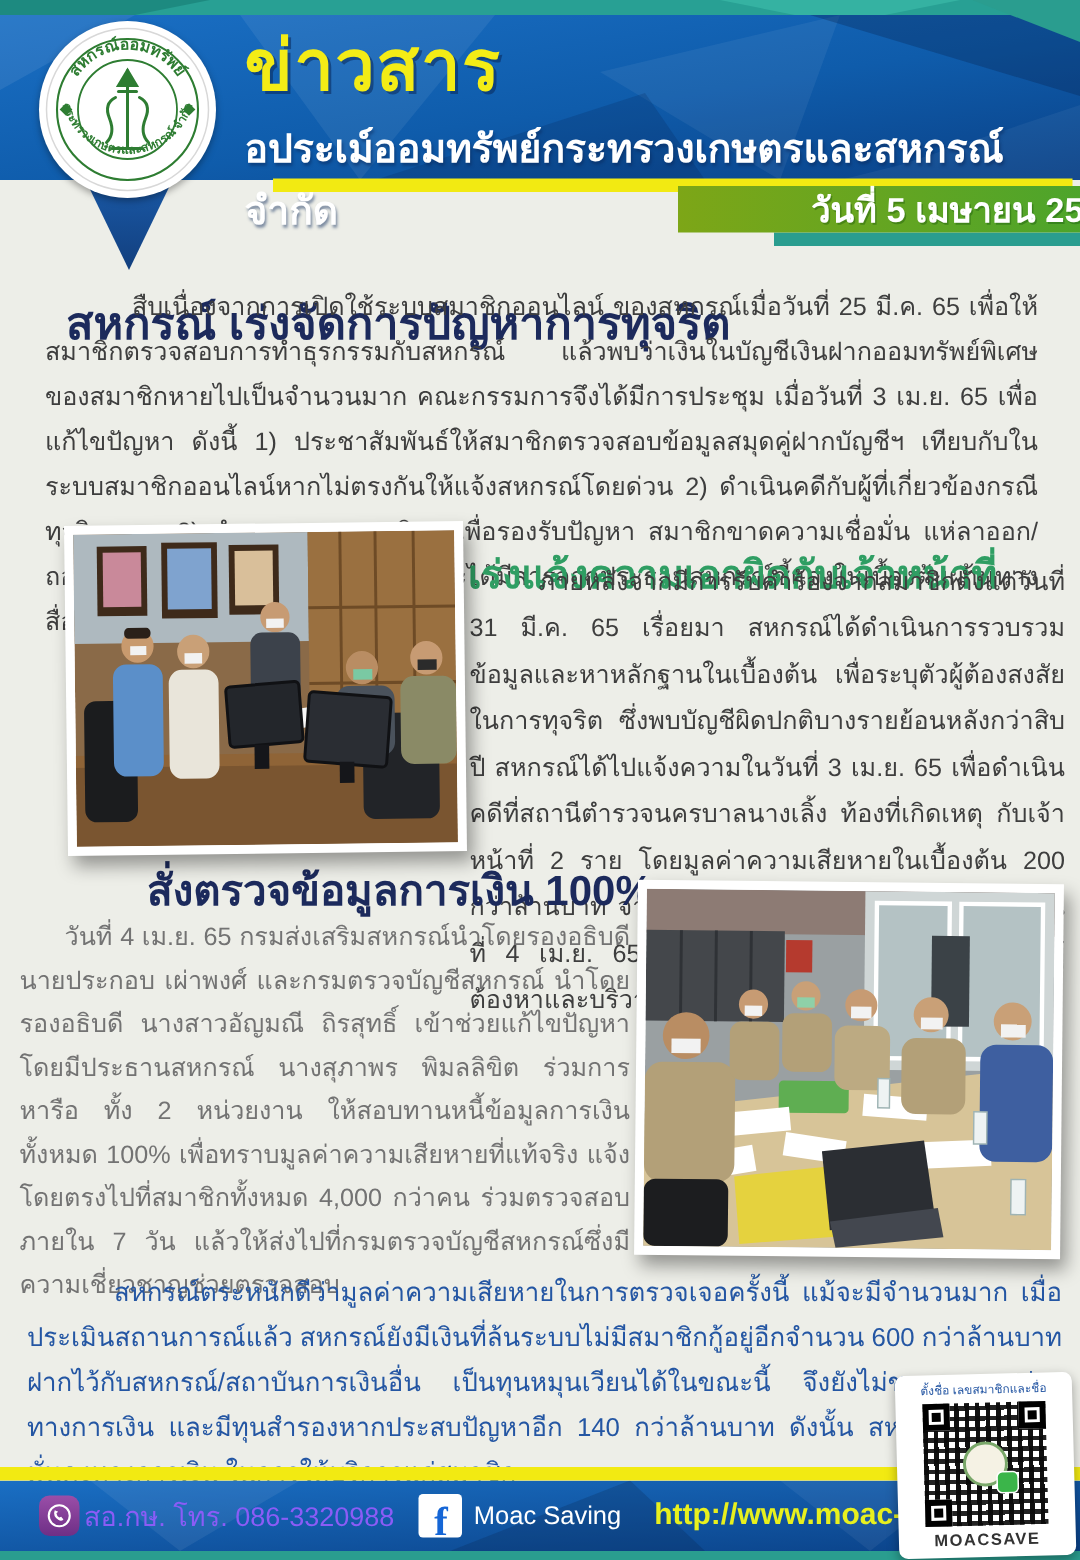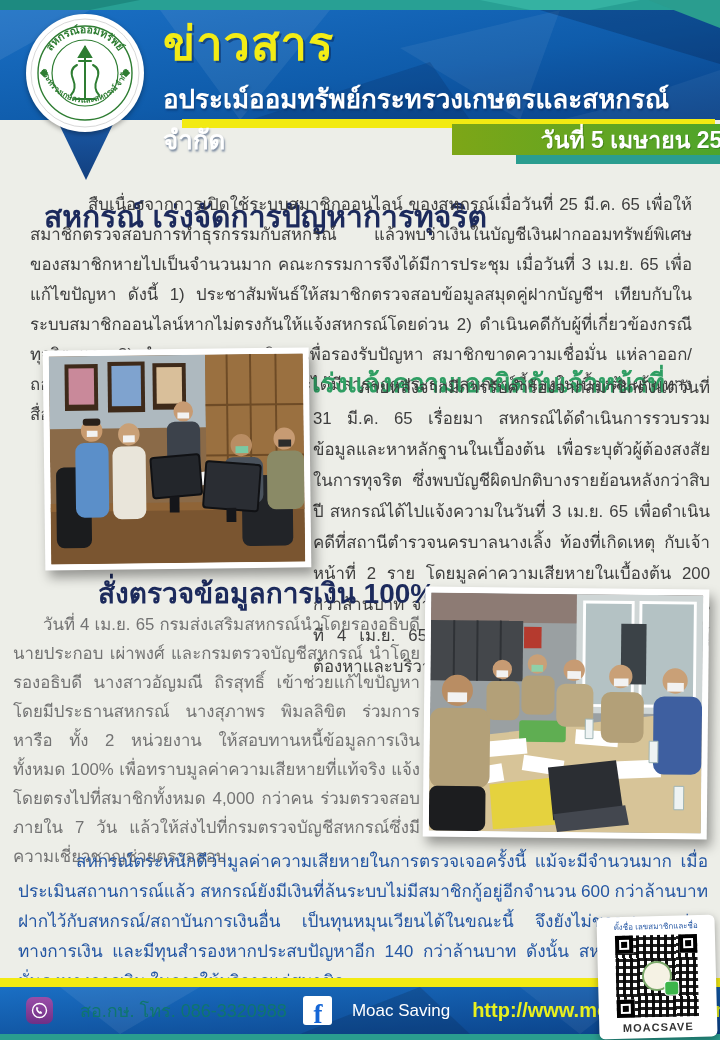--- a/index.html
+++ b/index.html
@@ -52,23 +52,23 @@
   .qr-emblem{position:absolute;left:26px;top:26px;width:30px;height:30px;border-radius:50%;background:#f5f2e4;border:2px solid #7aa86a;box-sizing:border-box;}
   .qr-line{position:absolute;left:48px;top:46px;width:13px;height:13px;border-radius:4px;background:#3bb54a;border:1px solid #fff;}
   .qr-label{font-size:11px;font-weight:700;color:#333;letter-spacing:1px;margin-top:4px;}
 
   
   .footer-yellow{left:0;top:978px;width:720px;height:9px;background:#f2ea12;z-index:3;}
   .footer-bar{left:0;top:987px;width:720px;height:47px;z-index:4;overflow:hidden;}
   .footer-bar .fbg{position:absolute;left:0;top:0;}
   .footer-row{position:absolute;left:0;top:0;width:720px;height:47px;display:flex;align-items:center;padding-left:26px;box-sizing:border-box;}
   .viber-icon{width:27px;height:27px;border-radius:7px;background:linear-gradient(180deg,#9a4ea8,#6e2f86);display:flex;align-items:center;justify-content:center;flex:0 0 auto;}
-  .footer-phone{color:#0f766e;font-size:18px;margin-left:27px;white-space:nowrap;text-align:right;}
+  .footer-phone{color:#8b5cf6;font-size:18px;margin-left:3px;white-space:nowrap;text-align:right;}
   .fb-icon{width:29px;height:29px;border-radius:3px;background:#fff;display:flex;align-items:flex-end;justify-content:center;margin-left:16px;flex:0 0 auto;overflow:hidden;}
-  .footer-fb{color:#fff;font-size:17px;margin-left:20px;white-space:nowrap;}
+  .footer-fb{color:#fff;font-size:17px;margin-left:8px;white-space:nowrap;}
   .footer-url{color:#e8f01e;font-size:20px;font-weight:700;margin-left:22px;white-space:nowrap;}
   .footer-teal{left:0;top:1034px;width:720px;height:6px;background:#2a9d8f;z-index:3;}
 </style>
 </head>
 <body>
 
 <div class="page">
 
   <div class="abs header">
     <svg class="facets" width="720" height="120" viewBox="0 0 720 120" preserveAspectRatio="none">

